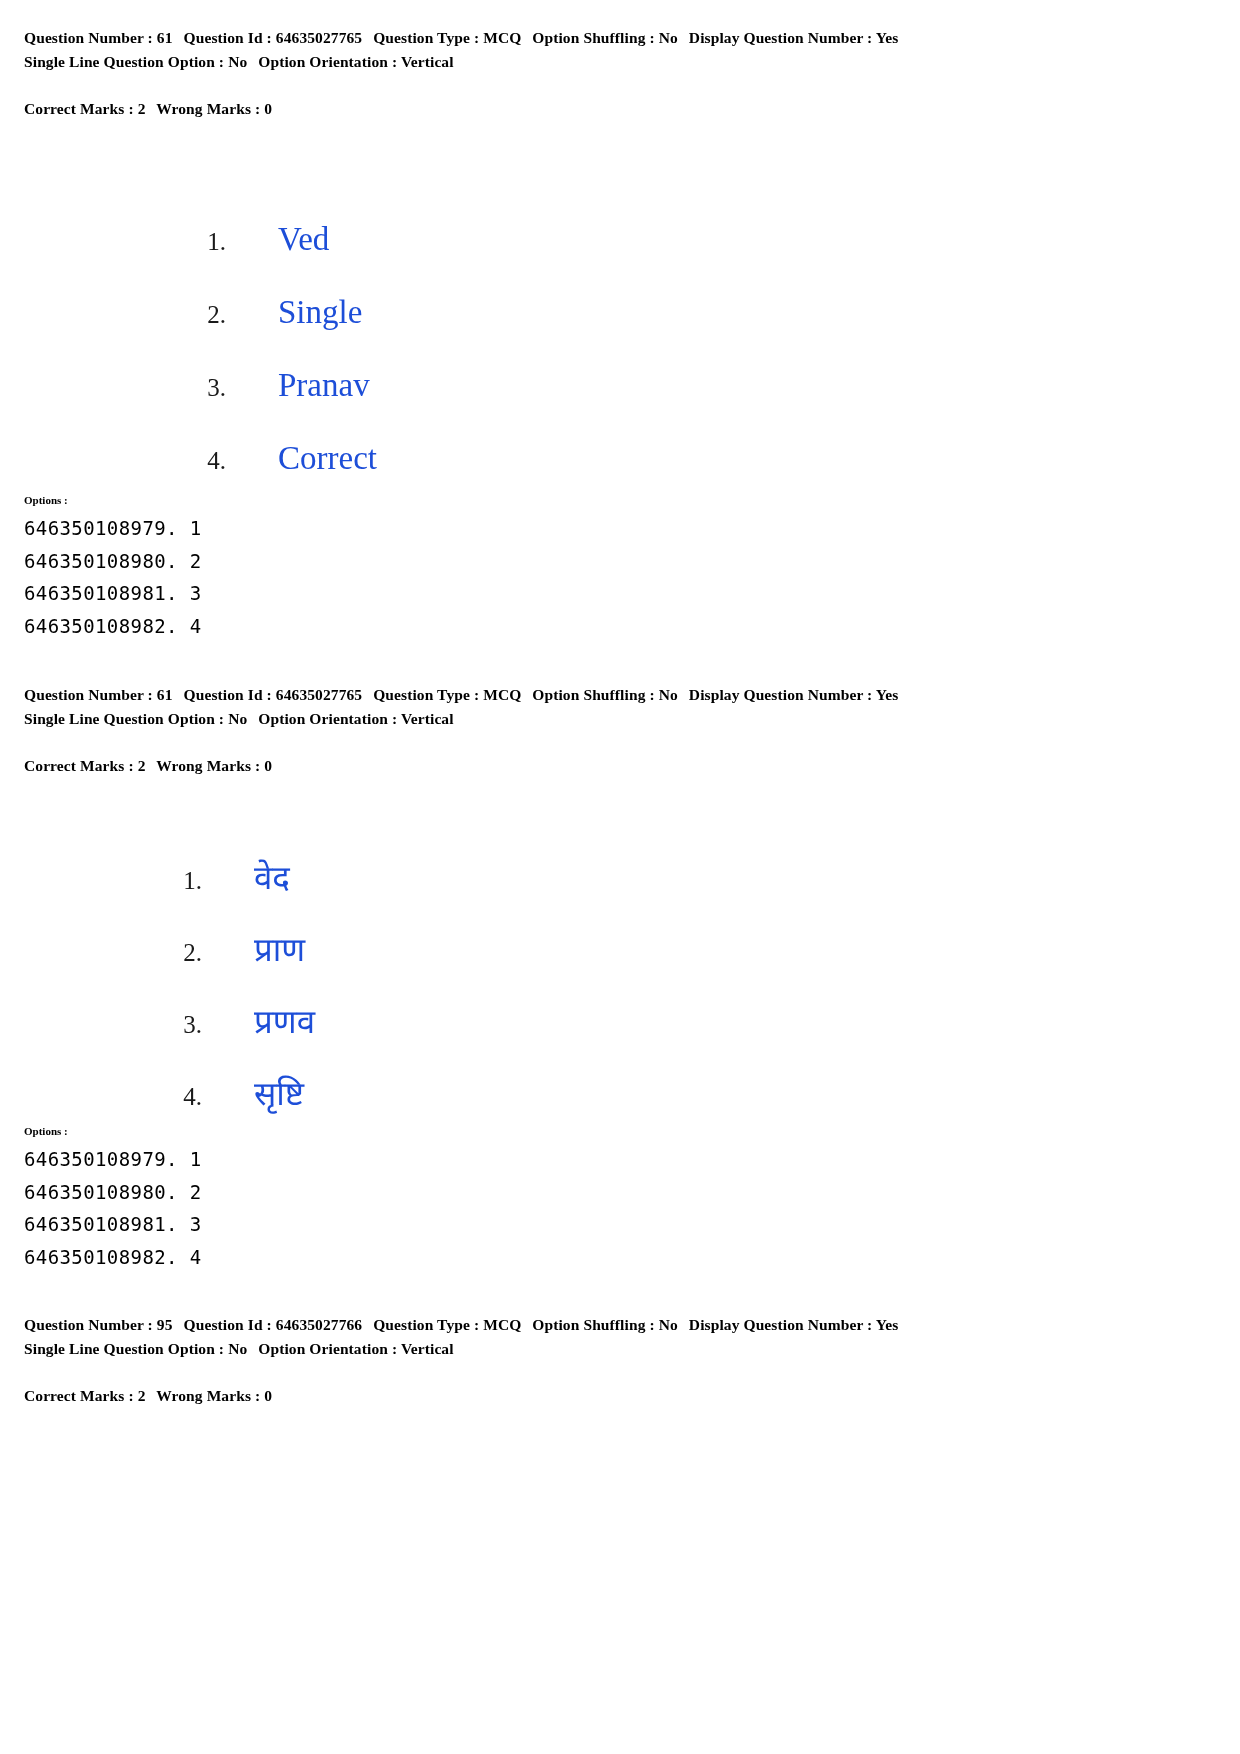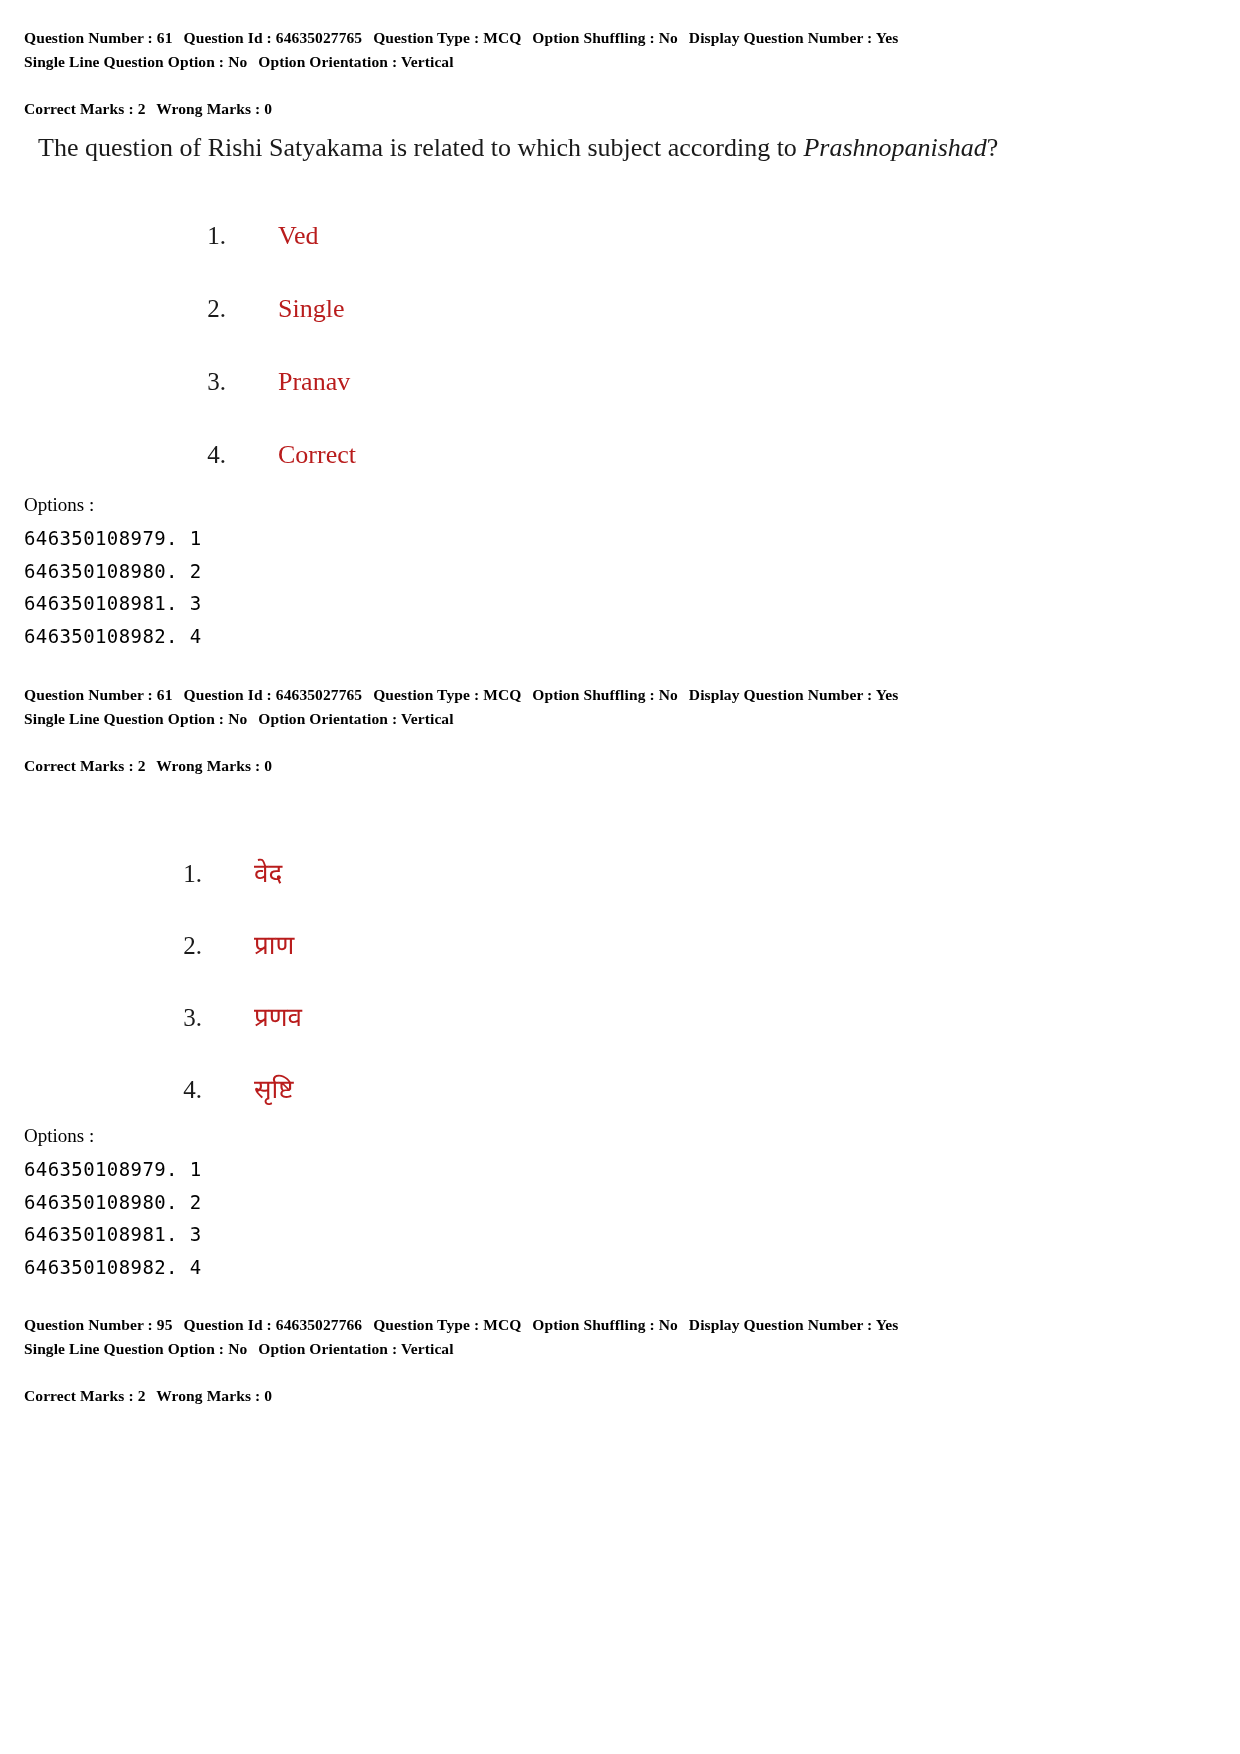--- a/index.html
+++ b/index.html
@@ -75,31 +75,31 @@
   }
   .choice .num {
     width: 54px;
     text-align: right;
     font-size: 25px;
     color: #1a1a1a;
     flex: 0 0 auto;
   }
   .choice .txt {
     margin-left: 52px;
-    font-size: 26px;
-    color: #b91c1c;
+    font-size: 33px;
+    color: #1d4ed8;
   }
   .choices-en { margin-left: 86px; }
   .choices-hi { margin-left: 74px; }
   .choices-hi .choice { height: 72px; }
 
   
   .options-title {
-    font-weight: normal;
-    font-size: 19px;
+    font-weight: bold;
+    font-size: 11px;
     font-family: "Liberation Serif", "DejaVu Serif", serif;
     color: #000;
   }
   .option-ids {
     margin-top: 6px;
   }
   .option-id {
     font-family: "DejaVu Sans Mono", "Liberation Mono", monospace;
     font-size: 19px;
     line-height: 1.72;
@@ -135,23 +135,20 @@
       <span>Vertical</span>
     </div>
     <div class="meta-marks">
       <span>Correct Marks :</span>
       <span>2</span><span class="sep"></span>
       <span>Wrong Marks :</span>
       <span>0</span>
     </div>
   </div>
 
-  <div class="abs stem stem-en" style="left:38px; top:100px; width:1015px;">
-    <span>The question of Rishi Satyakama is related to which subject according to </span><span class="italic">Prashnopanishad</span><span>?</span>
-  </div>
 
   <div class="abs choices choices-en" style="left:86px; top:203px; width:700px;">
     <div class="choice">
       <span class="num">1.</span>
       <span class="txt">Ved</span>
     </div>
     <div class="choice">
       <span class="num">2.</span>
       <span class="txt">Single</span>
     </div>

